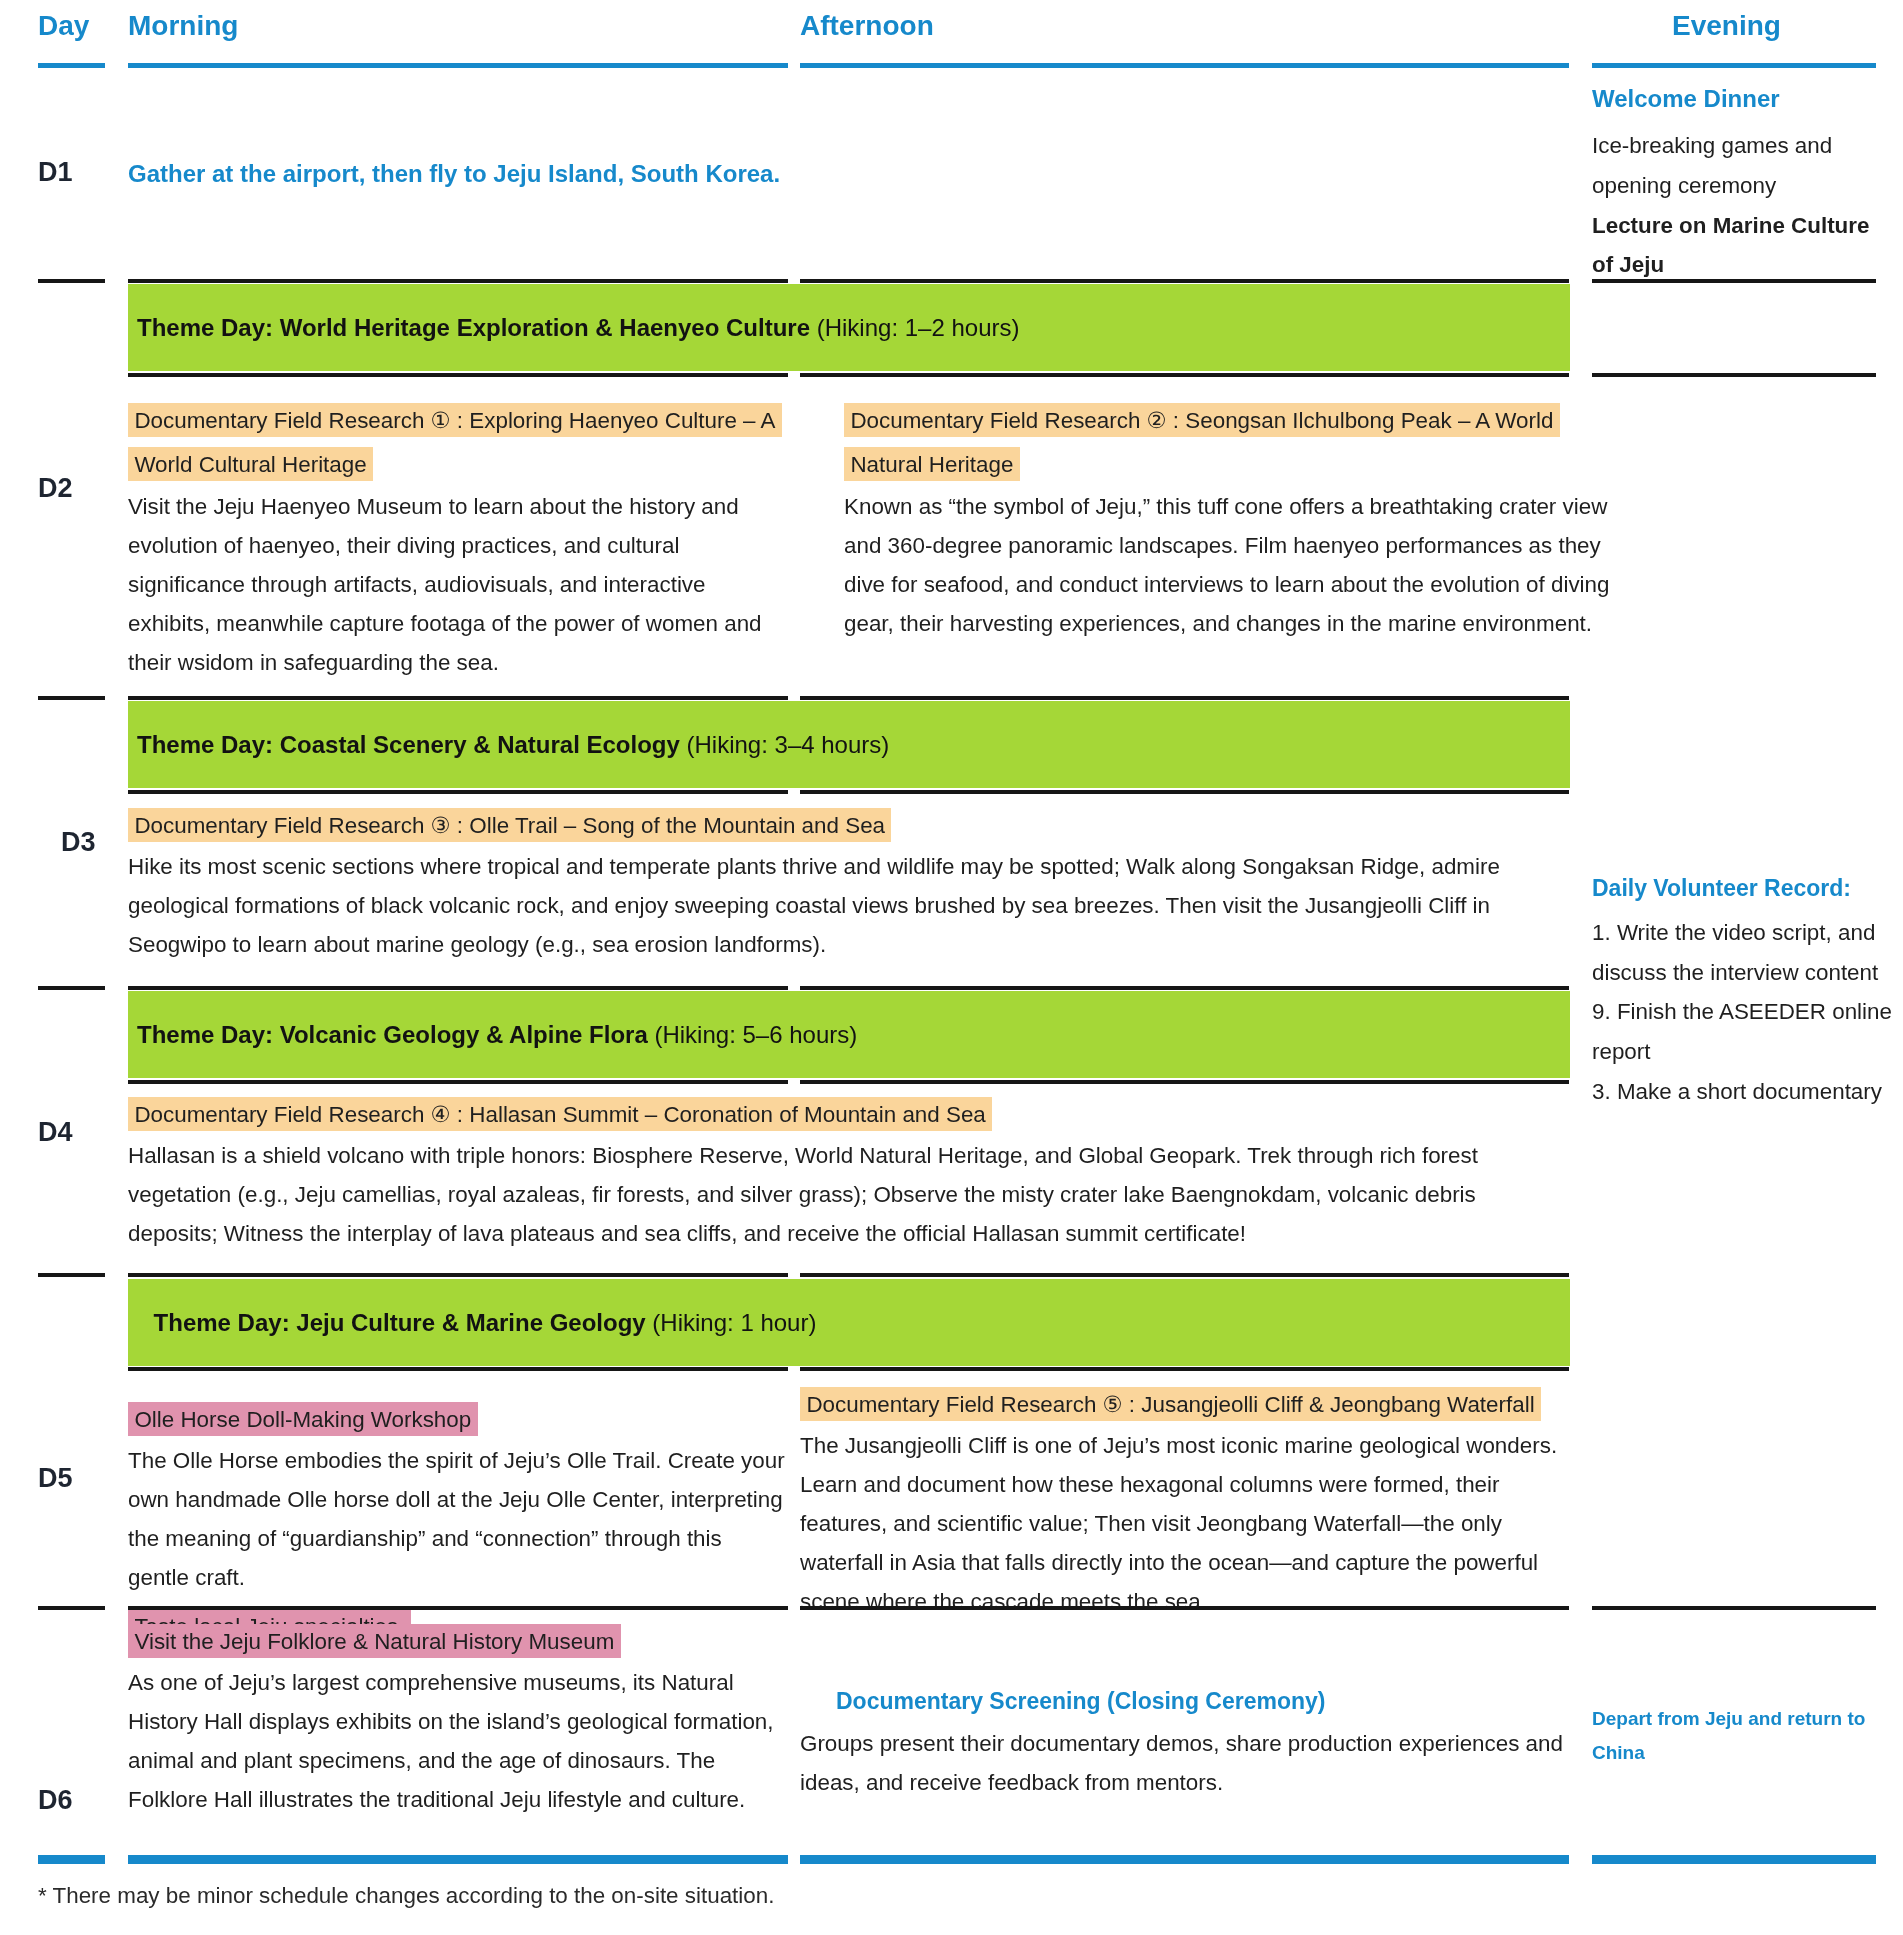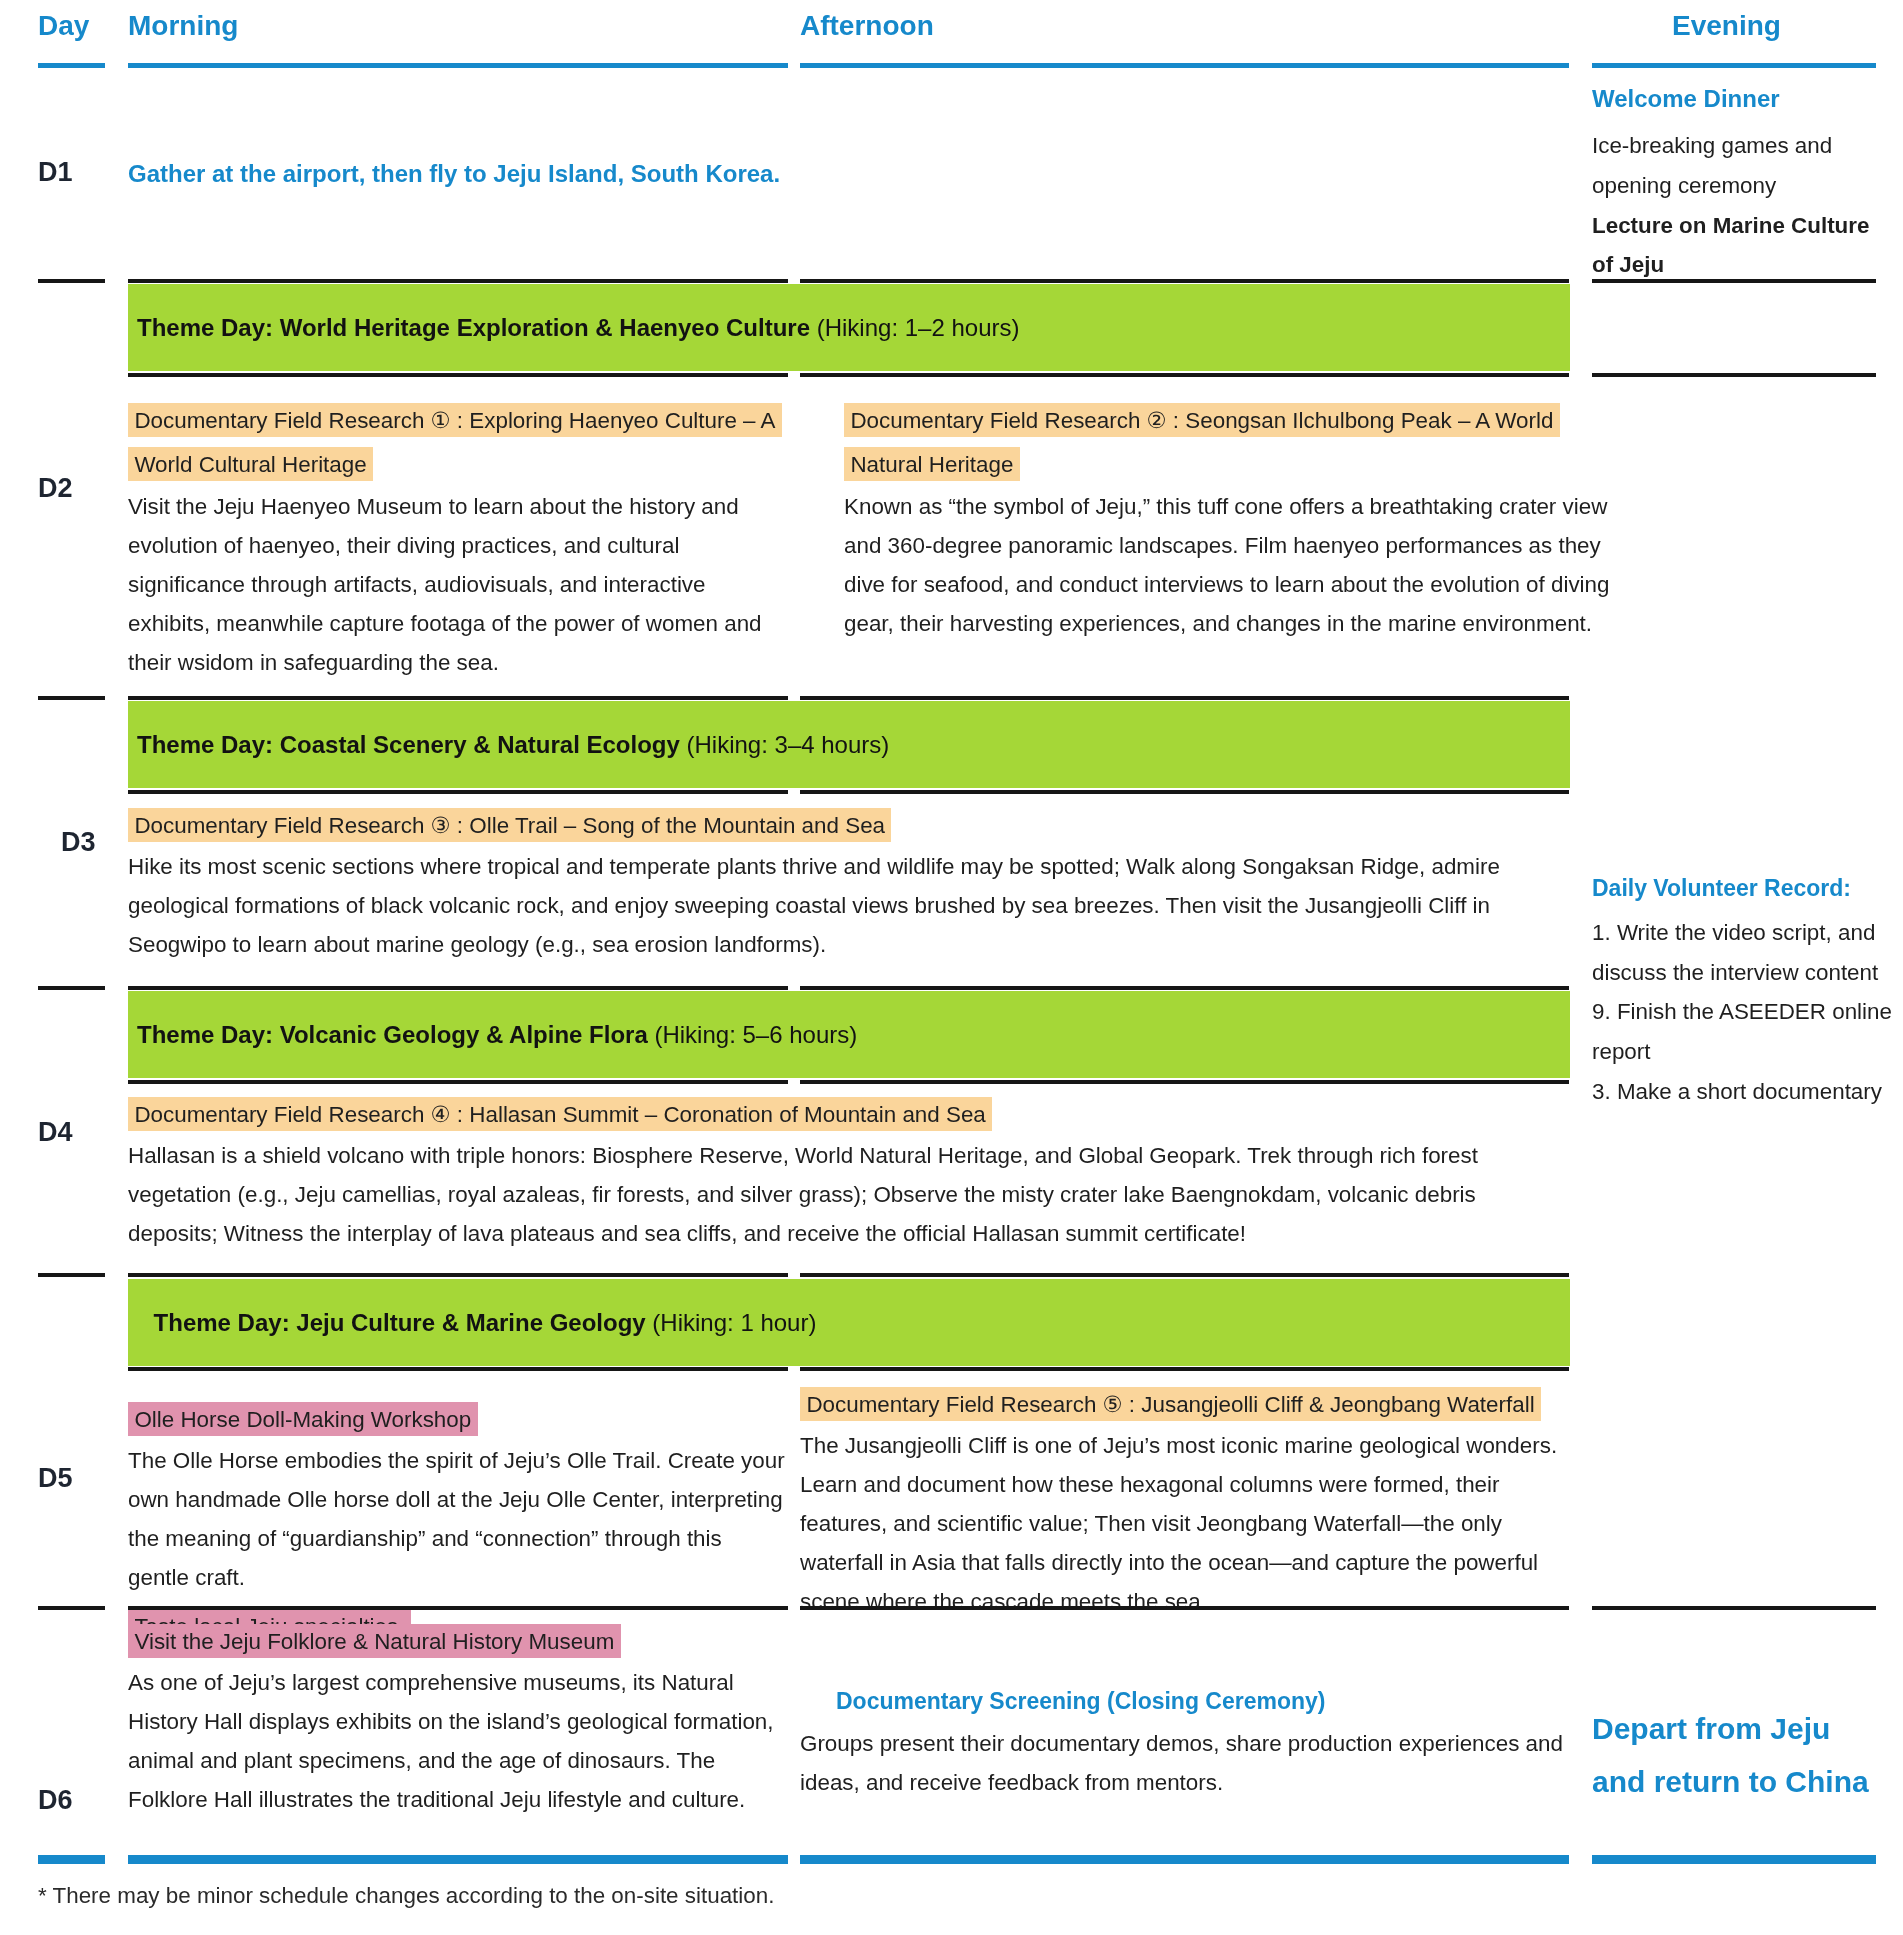--- a/index.html
+++ b/index.html
@@ -146,21 +146,21 @@
   <div class="day-label" style="left:38px;top:1785px;">D6</div>
   <div class="cell" style="left:128px;top:1619px;width:660px;">
     <p class="titleline"><span class="hl pink">Visit the Jeju Folklore &amp; Natural History Museum</span></p>
     <p>As one of Jeju’s largest comprehensive museums, its Natural History Hall displays exhibits on the island’s geological formation, animal and plant specimens, and the age of dinosaurs. The Folklore Hall illustrates the traditional Jeju lifestyle and culture.</p>
   </div>
   <div class="cell" style="left:800px;top:1681px;width:769px;">
     <p class="blue-bold" style="font-size:23px;margin-bottom:3.8px;margin-left:36px;">Documentary Screening (Closing Ceremony)</p>
     <p>Groups present their documentary demos, share production experiences and ideas, and receive feedback from mentors.</p>
   </div>
   <div class="cell ev" style="left:1592px;top:1702px;width:294px;">
-    <p class="blue-bold" style="font-size:30px;">Depart from Jeju and return to China</p>
+    <p class="blue-bold" style="font-size:19px;">Depart from Jeju and return to China</p>
   </div>
 
   <div class="bluethick" style="left:38px;top:1855px;width:67px;"></div>
   <div class="bluethick" style="left:128px;top:1855px;width:660px;"></div>
   <div class="bluethick" style="left:800px;top:1855px;width:769px;"></div>
   <div class="bluethick" style="left:1592px;top:1855px;width:284px;"></div>
 
   <div class="footer-note" style="left:38px;top:1883px;">* There may be minor schedule changes according to the on-site situation.</div>
 
 </div>

